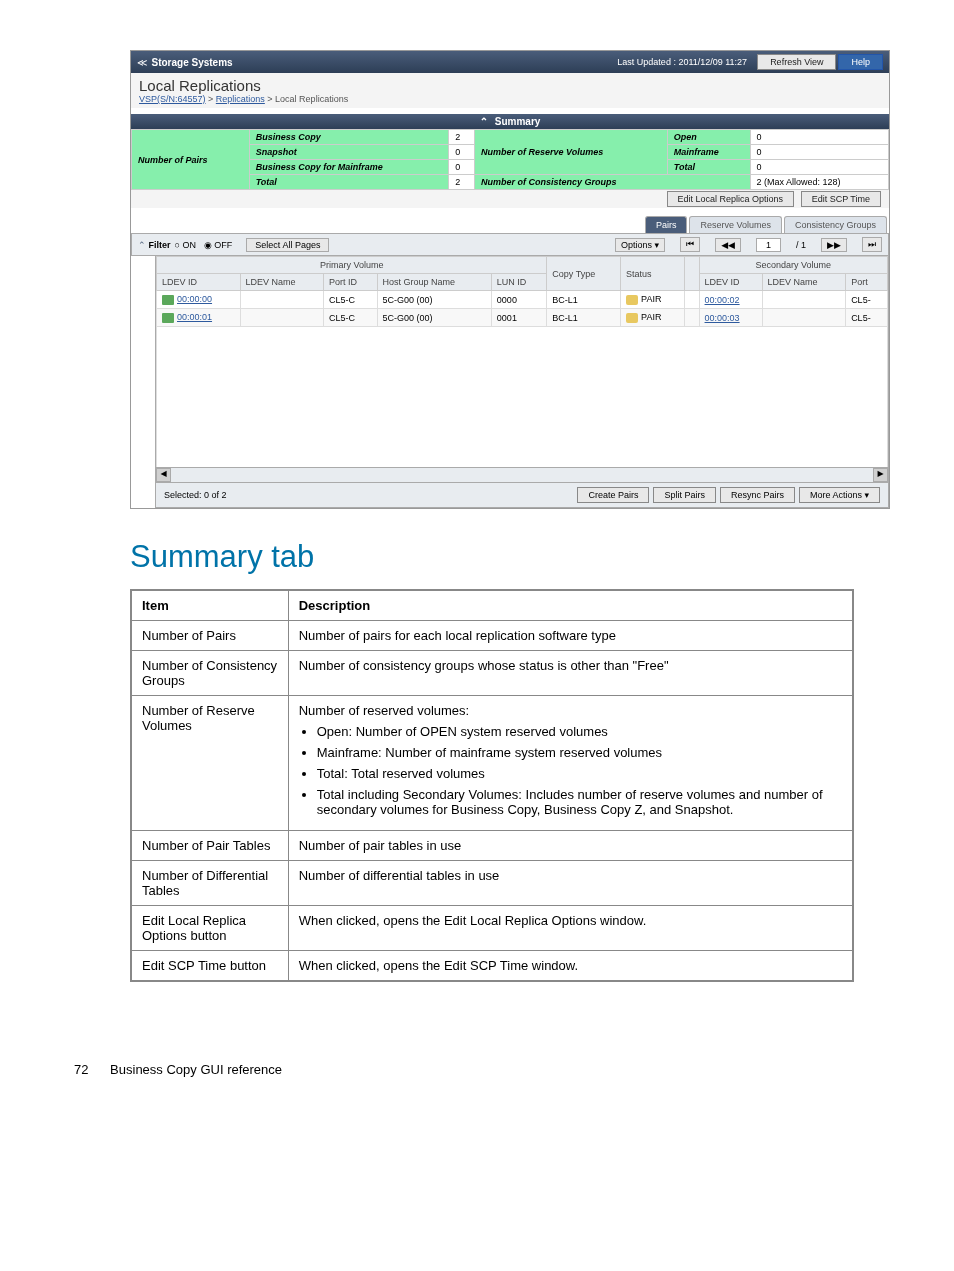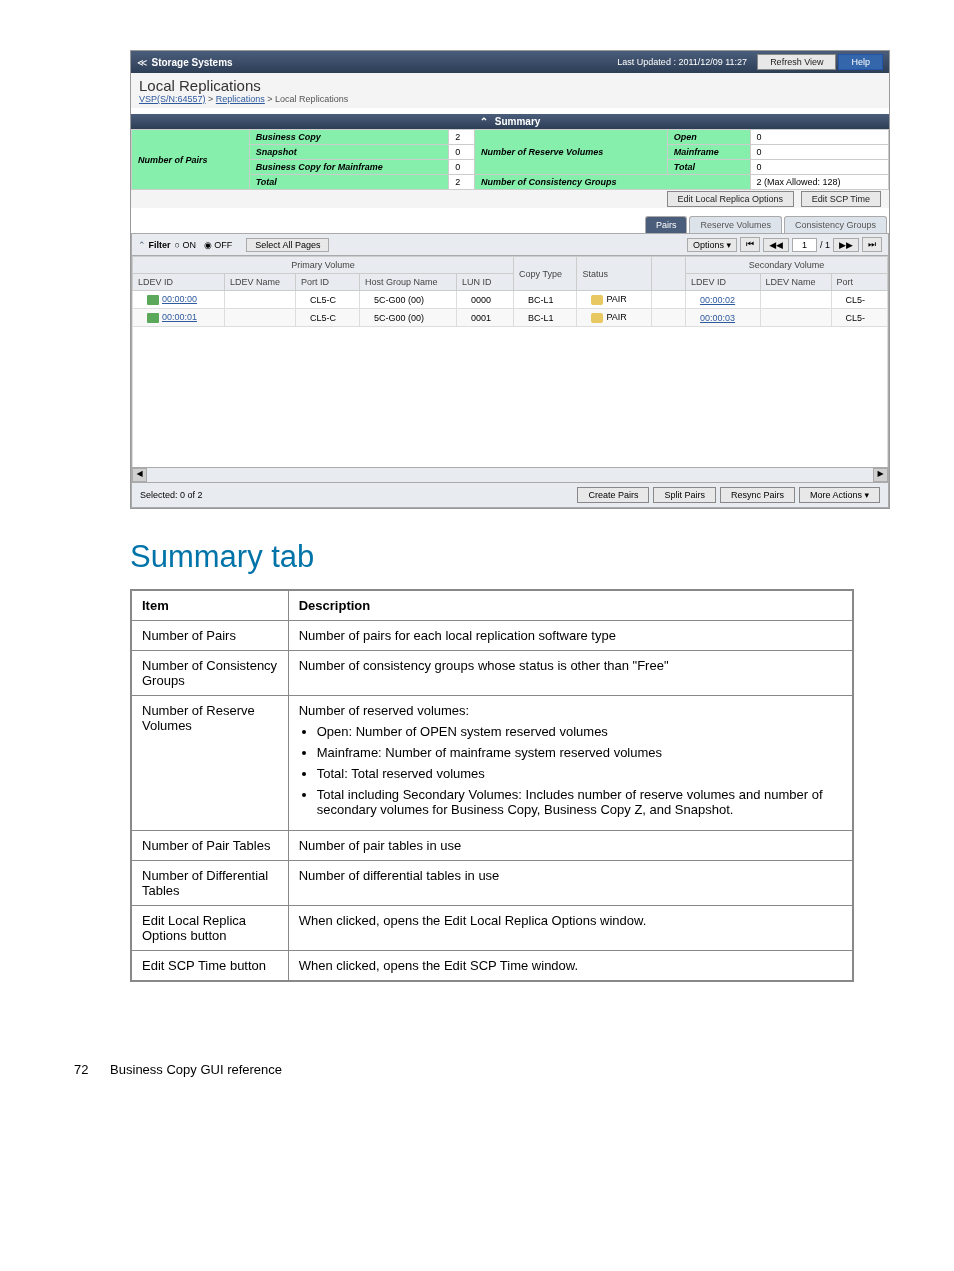--- a/index.html
+++ b/index.html
@@ -24,28 +24,28 @@
     .sum-table th { background: #86efac; font-weight: bold; font-style: italic; }
     .action-row { text-align: right; padding: 4px 8px; background: #f4f4f4; }
     .action-row .btn { background: #e8e8e8; color: #222; padding: 2px 10px; border: 1px solid #888; font-size: 9px; margin-left: 4px; cursor: pointer; }
     .tabs { display: flex; margin-top: 8px; padding-left: 4px; justify-content: flex-end; }
     .tabs .tab { background: #dde3ea; color: #555; padding: 3px 10px; border: 1px solid #aaa; border-bottom: none; font-size: 9px; margin-right: 2px; border-radius: 3px 3px 0 0; }
     .tabs .tab.active { background: #4a5d7a; color: #fff; }
     .filter-row { background: #e8ecf0; border: 1px solid #aaa; padding: 3px 6px; display: flex; align-items: center; font-size: 9px; }
     .filter-row .chev { margin-right: 3px; color: #4a5d7a; }
     .filter-row .radio { margin: 0 4px; }
     .filter-row .selectall { background: #e8e8e8; padding: 1px 8px; border: 1px solid #aaa; margin-left: 10px; cursor: pointer; }
-    .filter-row .right { flex: 1; display: flex; justify-content: flex-end; align-items: center; gap: 3px; }
+    .filter-row .right { flex: 1; display: flex; justify-content: flex-end; align-items: center; gap: 15px; }
     .filter-row .pg-btn { background: #e8e8e8; padding: 1px 5px; border: 1px solid #aaa; cursor: pointer; }
     .filter-row .pg-input { background: #fff; padding: 1px 5px; border: 1px solid #aaa; width: 25px; text-align: center; }
-    .data-wrap { border: 1px solid #aaa; border-top: none; background: #fff; }
+    .data-wrap { border: 1px solid #aaa; border-top: none; background: #fff; margin-left: 24px; }
     .data-table { width: 100%; border-collapse: collapse; font-size: 9px; }
     .data-table th { background: #e8ecf0; border: 1px solid #ccc; padding: 3px 5px; font-weight: normal; color: #444; text-align: left; }
     .data-table th.group { text-align: center; }
-    .data-table td { border: 1px solid #ddd; padding: 3px 14px; height: 18px; }
+    .data-table td { border: 1px solid #ddd; padding: 3px 5px; height: 18px; }
     .data-table td.link { color: #2e5a9e; text-decoration: underline; }
     .data-table tbody tr:nth-child(even) { background: #f8f8f8; }
     .row-icon { display: inline-block; width: 12px; height: 10px; background: #5ba85b; margin-right: 3px; vertical-align: middle; border-radius: 1px; }
     .pair-icon { display: inline-block; width: 12px; height: 10px; background: #e8c860; margin-right: 3px; vertical-align: middle; border-radius: 2px; }
     .data-scroll-area { height: 140px; }
     .data-scroll-area td { border: none; border-left: 1px solid #ddd; border-right: 1px solid #ddd; }
     .scrollbar-row { background: #e8ecf0; border-top: 1px solid #aaa; display: flex; height: 15px; }
     .scrollbar-row .sb-btn { width: 15px; background: #d0d0d0; border: 1px solid #aaa; font-size: 8px; text-align: center; }
     .scrollbar-row .sb-track { flex: 1; }
     .footer-row { background: #e8ecf0; border-top: 1px solid #aaa; padding: 4px 8px; display: flex; align-items: center; font-size: 9px; }

